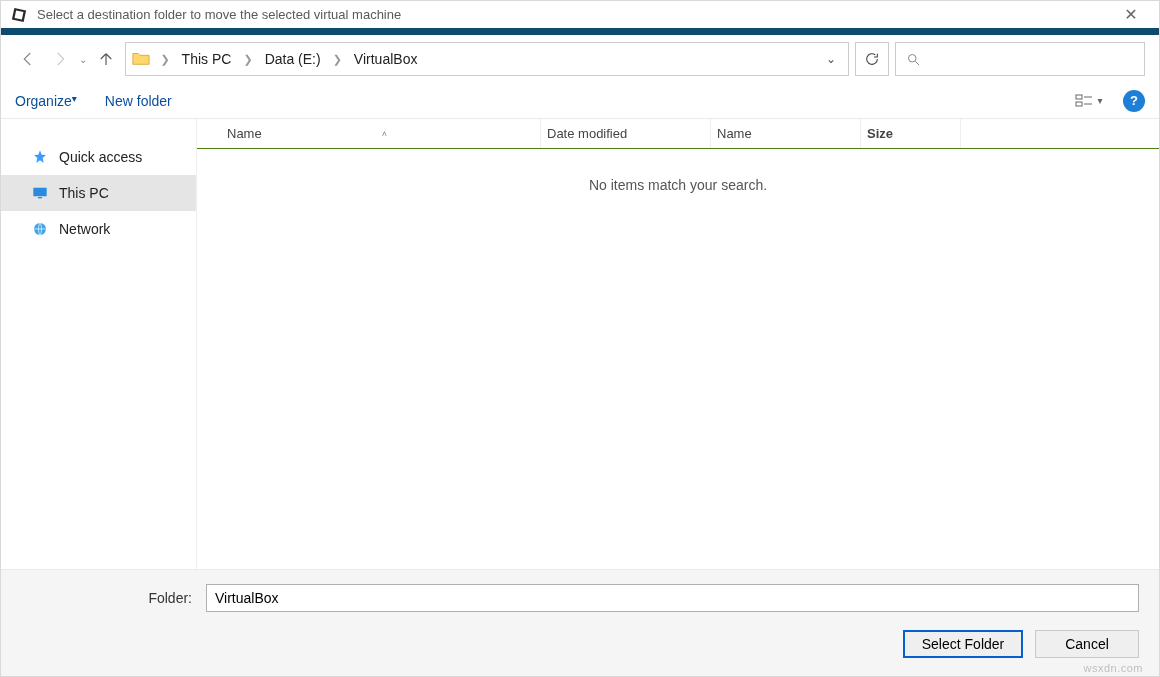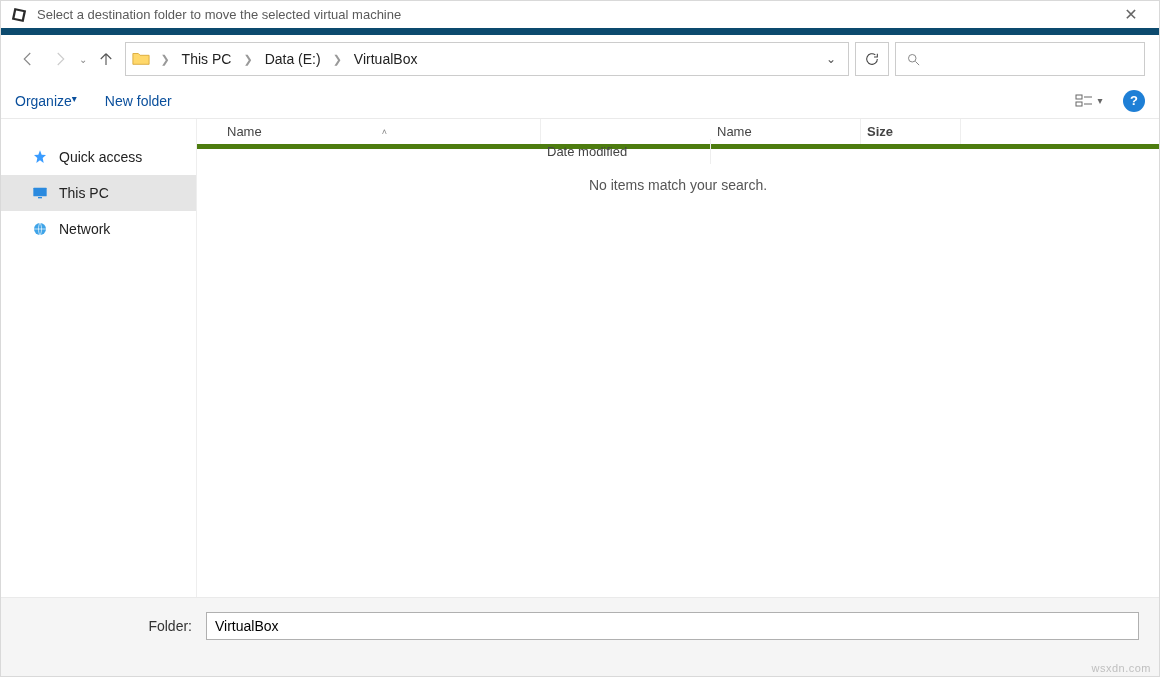--- a/index.html
+++ b/index.html
@@ -35,39 +35,39 @@
   .toolbar .help-btn { width:22px; height:22px; border-radius:50%; background:#1e7fd6; color:#fff; display:flex; align-items:center; justify-content:center; font-size:13px; font-weight:bold; margin-left:14px;}
 
   
   .body { flex:1; display:flex; overflow:hidden; border-bottom:1px solid #eaeaea;}
   .sidebar { width:196px; border-right:1px solid #eee; padding-top:20px;}
   .side-item { height:36px; display:flex; align-items:center; padding-left:30px; gap:10px; font-size:14px; color:#222;}
   .side-item.selected { background:#e5e5e5; }
   .side-item .sicon { width:18px; height:18px; display:flex; align-items:center; justify-content:center;}
 
   .main { flex:1; display:flex; flex-direction:column;}
-  .cols { height:30px; display:flex; align-items:center; border-bottom:5px solid #4d7c0f; font-size:13px; color:#444; padding-left:24px;}
+  .cols { height:30px; display:flex; align-items:flex-end; border-bottom:1px solid #4d7c0f; font-size:13px; color:#444; padding-left:24px;}
   .col { border-right:1px solid #eee; height:100%; display:flex; align-items:center; padding-left:6px;}
   .col.name { width:320px;}
   .col.date { width:170px;margin-top:40px;}
   .col.type { width:150px;}
   .col.size { width:100px;font-weight:bold;}
   .sort-caret { font-size:9px; color:#888; padding-left:120px;}
   .empty-msg { text-align:center; color:#555; font-size:14px; padding-top:28px;}
 
   
   .footer { background:#f5f5f5; padding:14px 20px 18px 20px;}
   .folder-row { display:flex; align-items:center; gap:10px; margin-bottom:18px;}
   .folder-row label { font-size:14px; color:#333; width:175px; text-align:right; padding-right:4px;}
   .folder-row input { flex:1; height:28px; border:1px solid #b0b0b0; padding:0 8px; font-size:14px; background:#fff;}
   .btn-row { display:flex; justify-content:flex-end; gap:12px;}
   .btn { width:104px; height:28px; font-size:14px; background:#efefef; border:1px solid #c9c9c9; display:flex; align-items:center; justify-content:center; cursor:default;}
   .btn.primary { border:2px solid #0a5fcf; background:#efefef; width:120px;}
 
-  .watermark { position:absolute; right:8px; bottom:2px; font-size:11px; color:#bfbfbf; letter-spacing:0.5px;}
+  .watermark { position:absolute; right:16px; bottom:2px; font-size:11px; color:#bfbfbf; letter-spacing:0.5px;}
 </style>
 </head>
 <body>
 
 <div class="window">
 
   <div class="titlebar">
     <span class="app-icon">
       <svg width="18" height="18" viewBox="0 0 24 24">
           <rect x="4" y="4" width="16" height="16" fill="#2a2a2a" transform="rotate(12 12 12)"></rect>
@@ -187,16 +187,20 @@
       </div>
       <div class="empty-msg">No items match your search.</div>
     </div>
   </div>
 
   <div class="footer">
     <div class="folder-row">
       <label>Folder:</label>
       <input type="text" value="VirtualBox" style="">
     </div>
+    <div class="btn-row">
+      <div class="btn primary">Select Folder</div>
+      <div class="btn">Cancel</div>
+    </div>
   </div>
 
   <div class="watermark">wsxdn.com</div>
 </div>
 
 </body></html>

